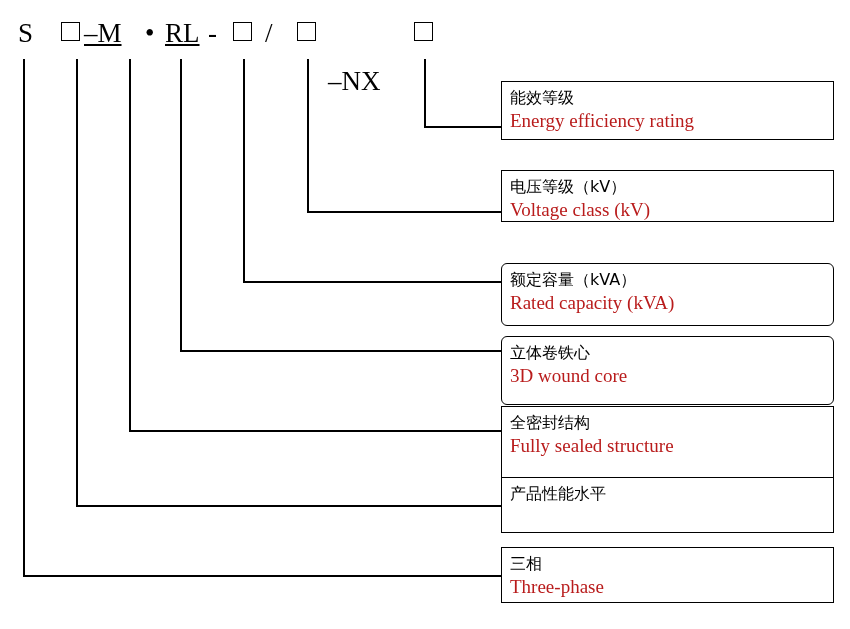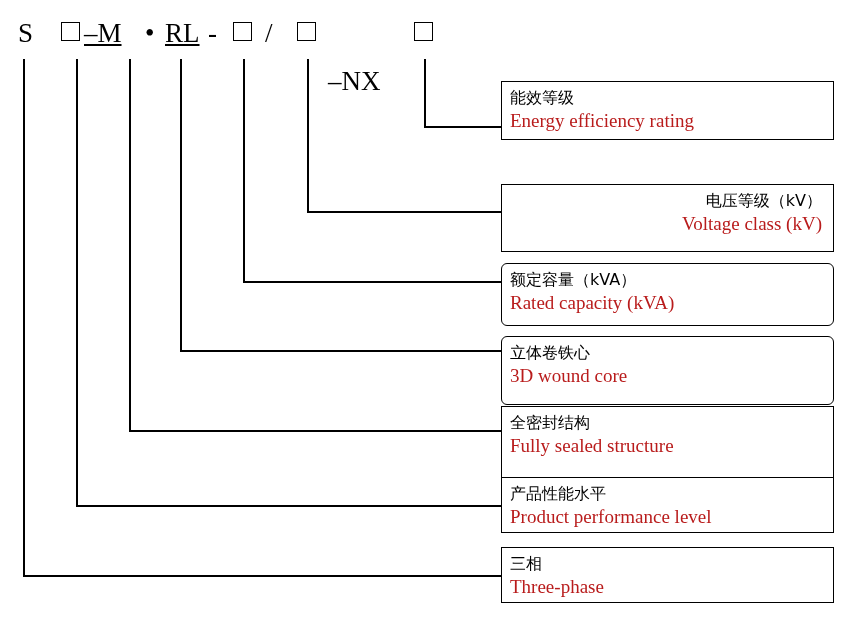--- a/index.html
+++ b/index.html
@@ -117,39 +117,38 @@
       <div class="hline" style="left: 76px; top: 505px; width: 425px;"></div>
       <div class="vline" style="left: 23px; top: 59px; height: 516px;"></div>
       <div class="hline" style="left: 23px; top: 575px; width: 478px;"></div>
     </div>
 
   <div id="labels">
       <div class="label-box" style="top: 81px; height: 59px;">
         <div class="label-cn">能效等级</div>
         <div class="label-en">Energy efficiency rating</div>
       </div>
-      <div class="label-box" style="top: 184px; height: 68px; text-align: right;">
+      <div class="label-box" style="top: 170px; height: 52px;">
         <div class="label-cn">电压等级（kV）</div>
         <div class="label-en">Voltage class (kV)</div>
       </div>
       <div class="label-box" style="top: 263px; height: 63px; border-radius: 6px;">
         <div class="label-cn">额定容量（kVA）</div>
         <div class="label-en">Rated capacity (kVA)</div>
       </div>
       <div class="label-box" style="top: 336px; height: 69px; border-radius: 6px;">
         <div class="label-cn">立体卷铁心</div>
         <div class="label-en">3D wound core</div>
       </div>
       <div class="label-box" style="top: 406px; height: 72px;">
         <div class="label-cn">全密封结构</div>
         <div class="label-en">Fully sealed structure</div>
       </div>
       <div class="label-box" style="top: 477px; height: 56px;">
         <div class="label-cn">产品性能水平</div>
-        <div class="label-en">Product performance level</div>
       </div>
       <div class="label-box" style="top: 547px; height: 56px;">
         <div class="label-cn">三相</div>
         <div class="label-en">Three-phase</div>
       </div>
     </div>
 
 </div>
 
 </body></html>

